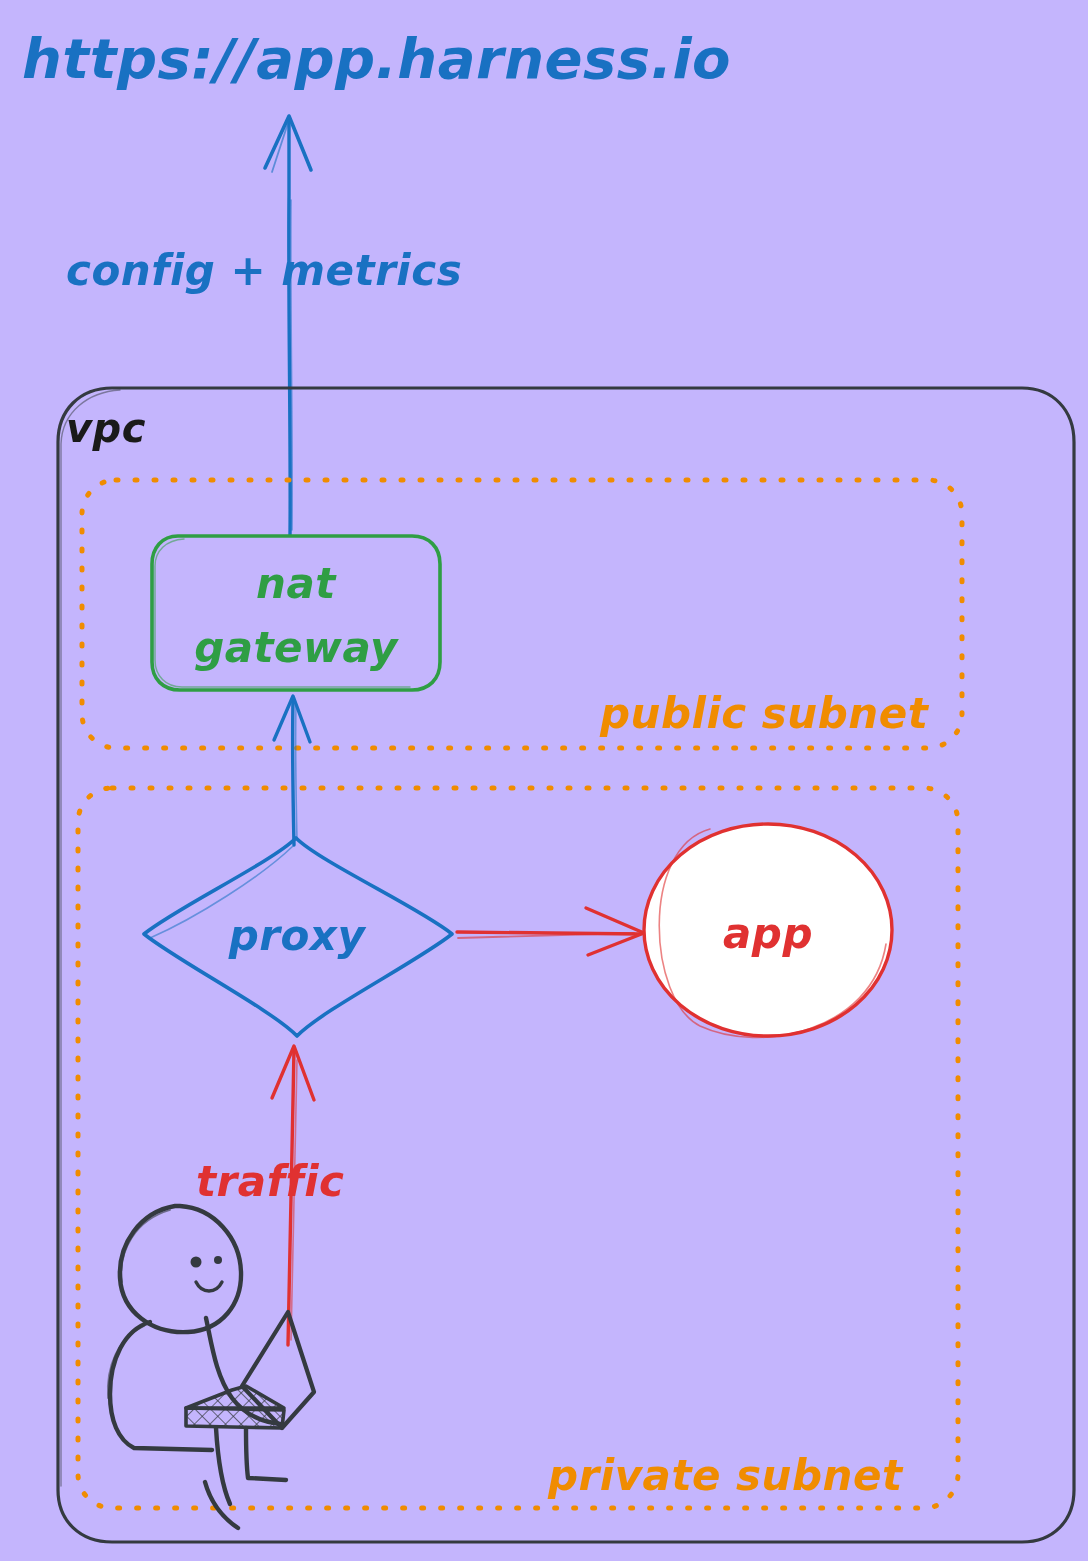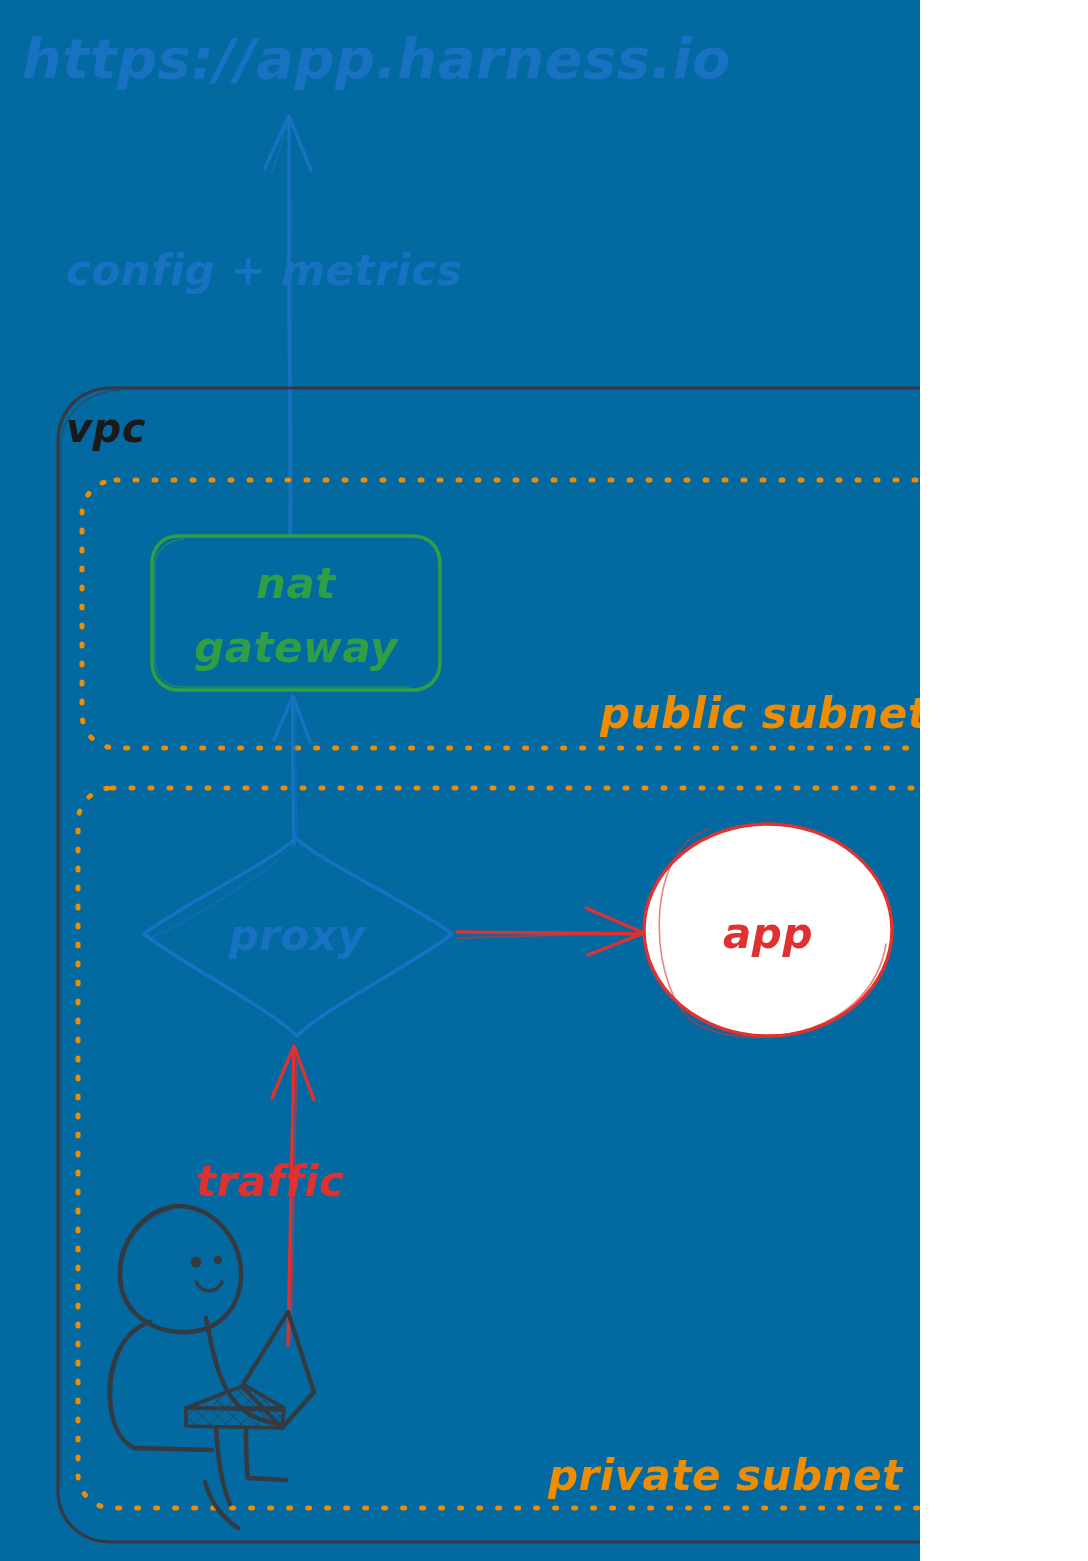--- a/index.html
+++ b/index.html
@@ -6,23 +6,23 @@
   html, body {
     margin: 0;
     padding: 0;
     background: #ffffff;
   }
   body {
     font-family: "DejaVu Sans", sans-serif;
   }
   #canvas {
     position: relative;
-    width: 920px;
+    width: 1088px;
     height: 1561px;
-    background: #0369a1;
+    background: #c4b5fd;
     overflow: hidden;
   }
   #diagram-svg {
     position: absolute;
     top: 0;
     left: 0;
     width: 1088px;
     height: 1561px;
   }
   .hand-text {

